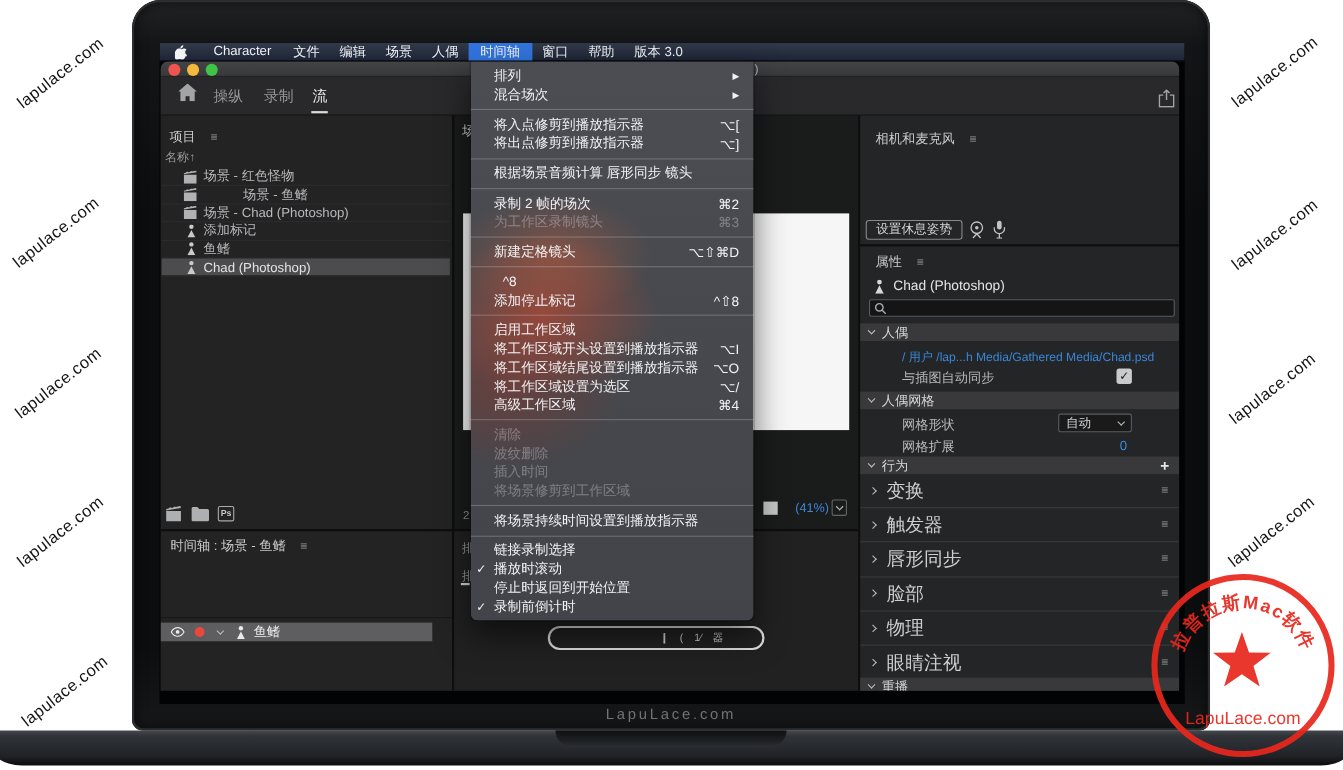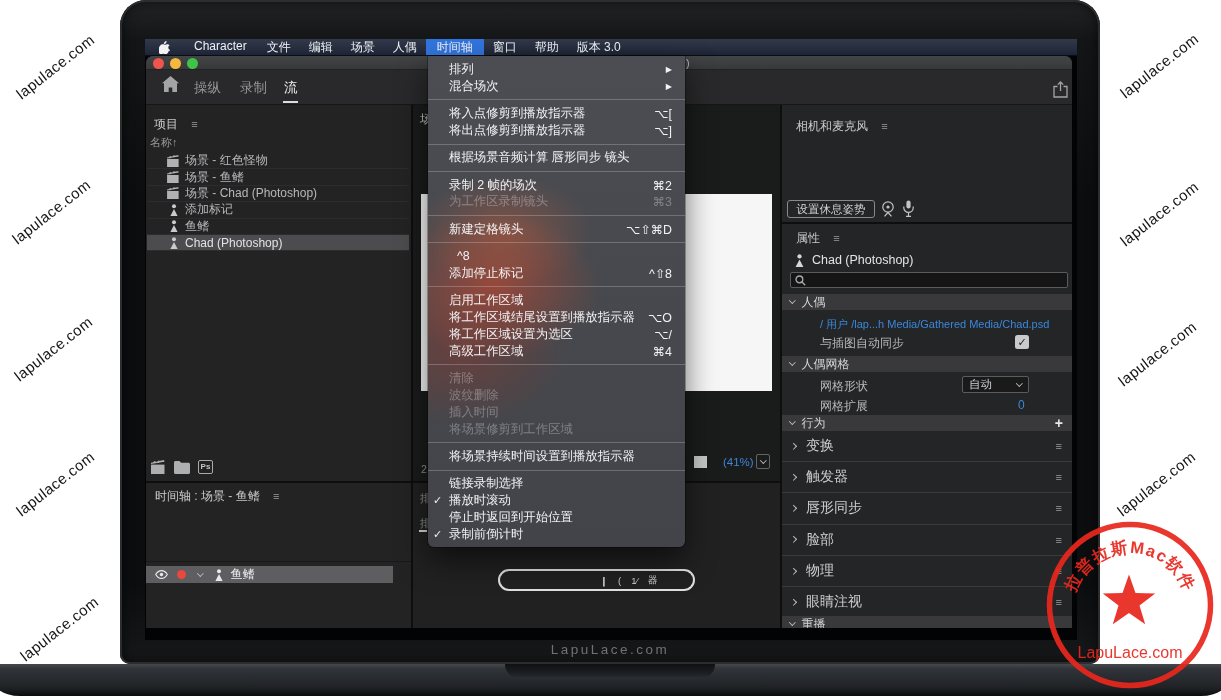--- a/index.html
+++ b/index.html
@@ -110,21 +110,21 @@
   .checkbox { position:absolute; left:233px; top:230px; width:14px; height:14px; background:#c9cacb;
     border-radius:2.5px; color:#232324; font-size:11px; font-weight:bold; text-align:center; line-height:14px; }
   .dropdown { position:absolute; left:180px; top:271px; width:67px; height:17px; background:#1a1a1b;
     border:1px solid #5a5c5e; border-radius:2px; display:flex; align-items:center;
     justify-content:space-between; padding:0 6px; color:#cfd1d3; font-size:11.5px; }
   .bluev { position:absolute; color:#3a87dc; font-size:12px; }
   .plus { position:absolute; right:9px; color:#e6e7e9; font-size:14px; font-weight:bold; top:0px; line-height:16px; }
   .behaviors { position:absolute; left:0; top:326px; width:290px; }
   .brow { position:relative; width:290px; height:31.2px; border-bottom:1px solid #3a3a3c;
     display:flex; align-items:center; }
-  .brow .blab { color:#cdced0; font-size:14px; margin-left:24px; }
+  .brow .blab { color:#cdced0; font-size:17px; margin-left:24px; }
   .brow .bham { position:absolute; right:10px; color:#9b9c9e; font-size:11px; }
   .replay-bar { top:511px; }
 
   
   .chev { display:inline-block; border:solid #b9babc; border-width:0 1.6px 1.6px 0; padding:2.2px; }
   .chev.down { transform:rotate(45deg); }
   .chev.right { transform:rotate(-45deg); position:absolute; left:9px; }
   .chev.sm { padding:1.8px; border-width:0 1.4px 1.4px 0; }
 
   
@@ -233,21 +233,21 @@
                 <span class="ric">
                   <svg width="13" height="12" viewBox="0 0 15 14">
                     <g fill="#b0b1b3">
                       <path d="M0 4 13.5 1.8 13 0 0 2.8z M1.8 2.5l1.7 1.2 1.8-1.6-1.7-1zM6 1.7l1.7 1.2 1.8-1.6-1.7-.9zM10.2 1l1.7 1.1 1.6-1.4L11.9.2z"></path>
                       <path d="M0 4.6h13.5V14H0z"></path>
                     </g>
                   </svg>
                 </span>
                 <span>场景 - 红色怪物</span>
               </div>
-              <div class="prow" style="top: 64.4px;">
+              <div class="prow" style="top: 64.4px; gap: 36px;">
                 <span class="ric">
                   <svg width="13" height="12" viewBox="0 0 15 14">
                     <g fill="#b0b1b3">
                       <path d="M0 4 13.5 1.8 13 0 0 2.8z M1.8 2.5l1.7 1.2 1.8-1.6-1.7-1zM6 1.7l1.7 1.2 1.8-1.6-1.7-.9zM10.2 1l1.7 1.1 1.6-1.4L11.9.2z"></path>
                       <path d="M0 4.6h13.5V14H0z"></path>
                     </g>
                   </svg>
                 </span>
                 <span>场景 - 鱼鳍</span>
               </div>
@@ -523,20 +523,25 @@
           <span class="lab">添加停止标记</span>
           <span class="sc">^⇧8</span>
         </div>
         <div class="msep"></div>
         <div class="mi">
           <span class="chk"></span>
           <span class="lab">启用工作区域</span>
         </div>
         <div class="mi">
           <span class="chk"></span>
+          <span class="lab">将工作区域开头设置到播放指示器</span>
+          <span class="sc">⌥I</span>
+        </div>
+        <div class="mi">
+          <span class="chk"></span>
           <span class="lab">将工作区域结尾设置到播放指示器</span>
           <span class="sc">⌥O</span>
         </div>
         <div class="mi">
           <span class="chk"></span>
           <span class="lab">将工作区域设置为选区</span>
           <span class="sc">⌥/</span>
         </div>
         <div class="mi">
           <span class="chk"></span>

